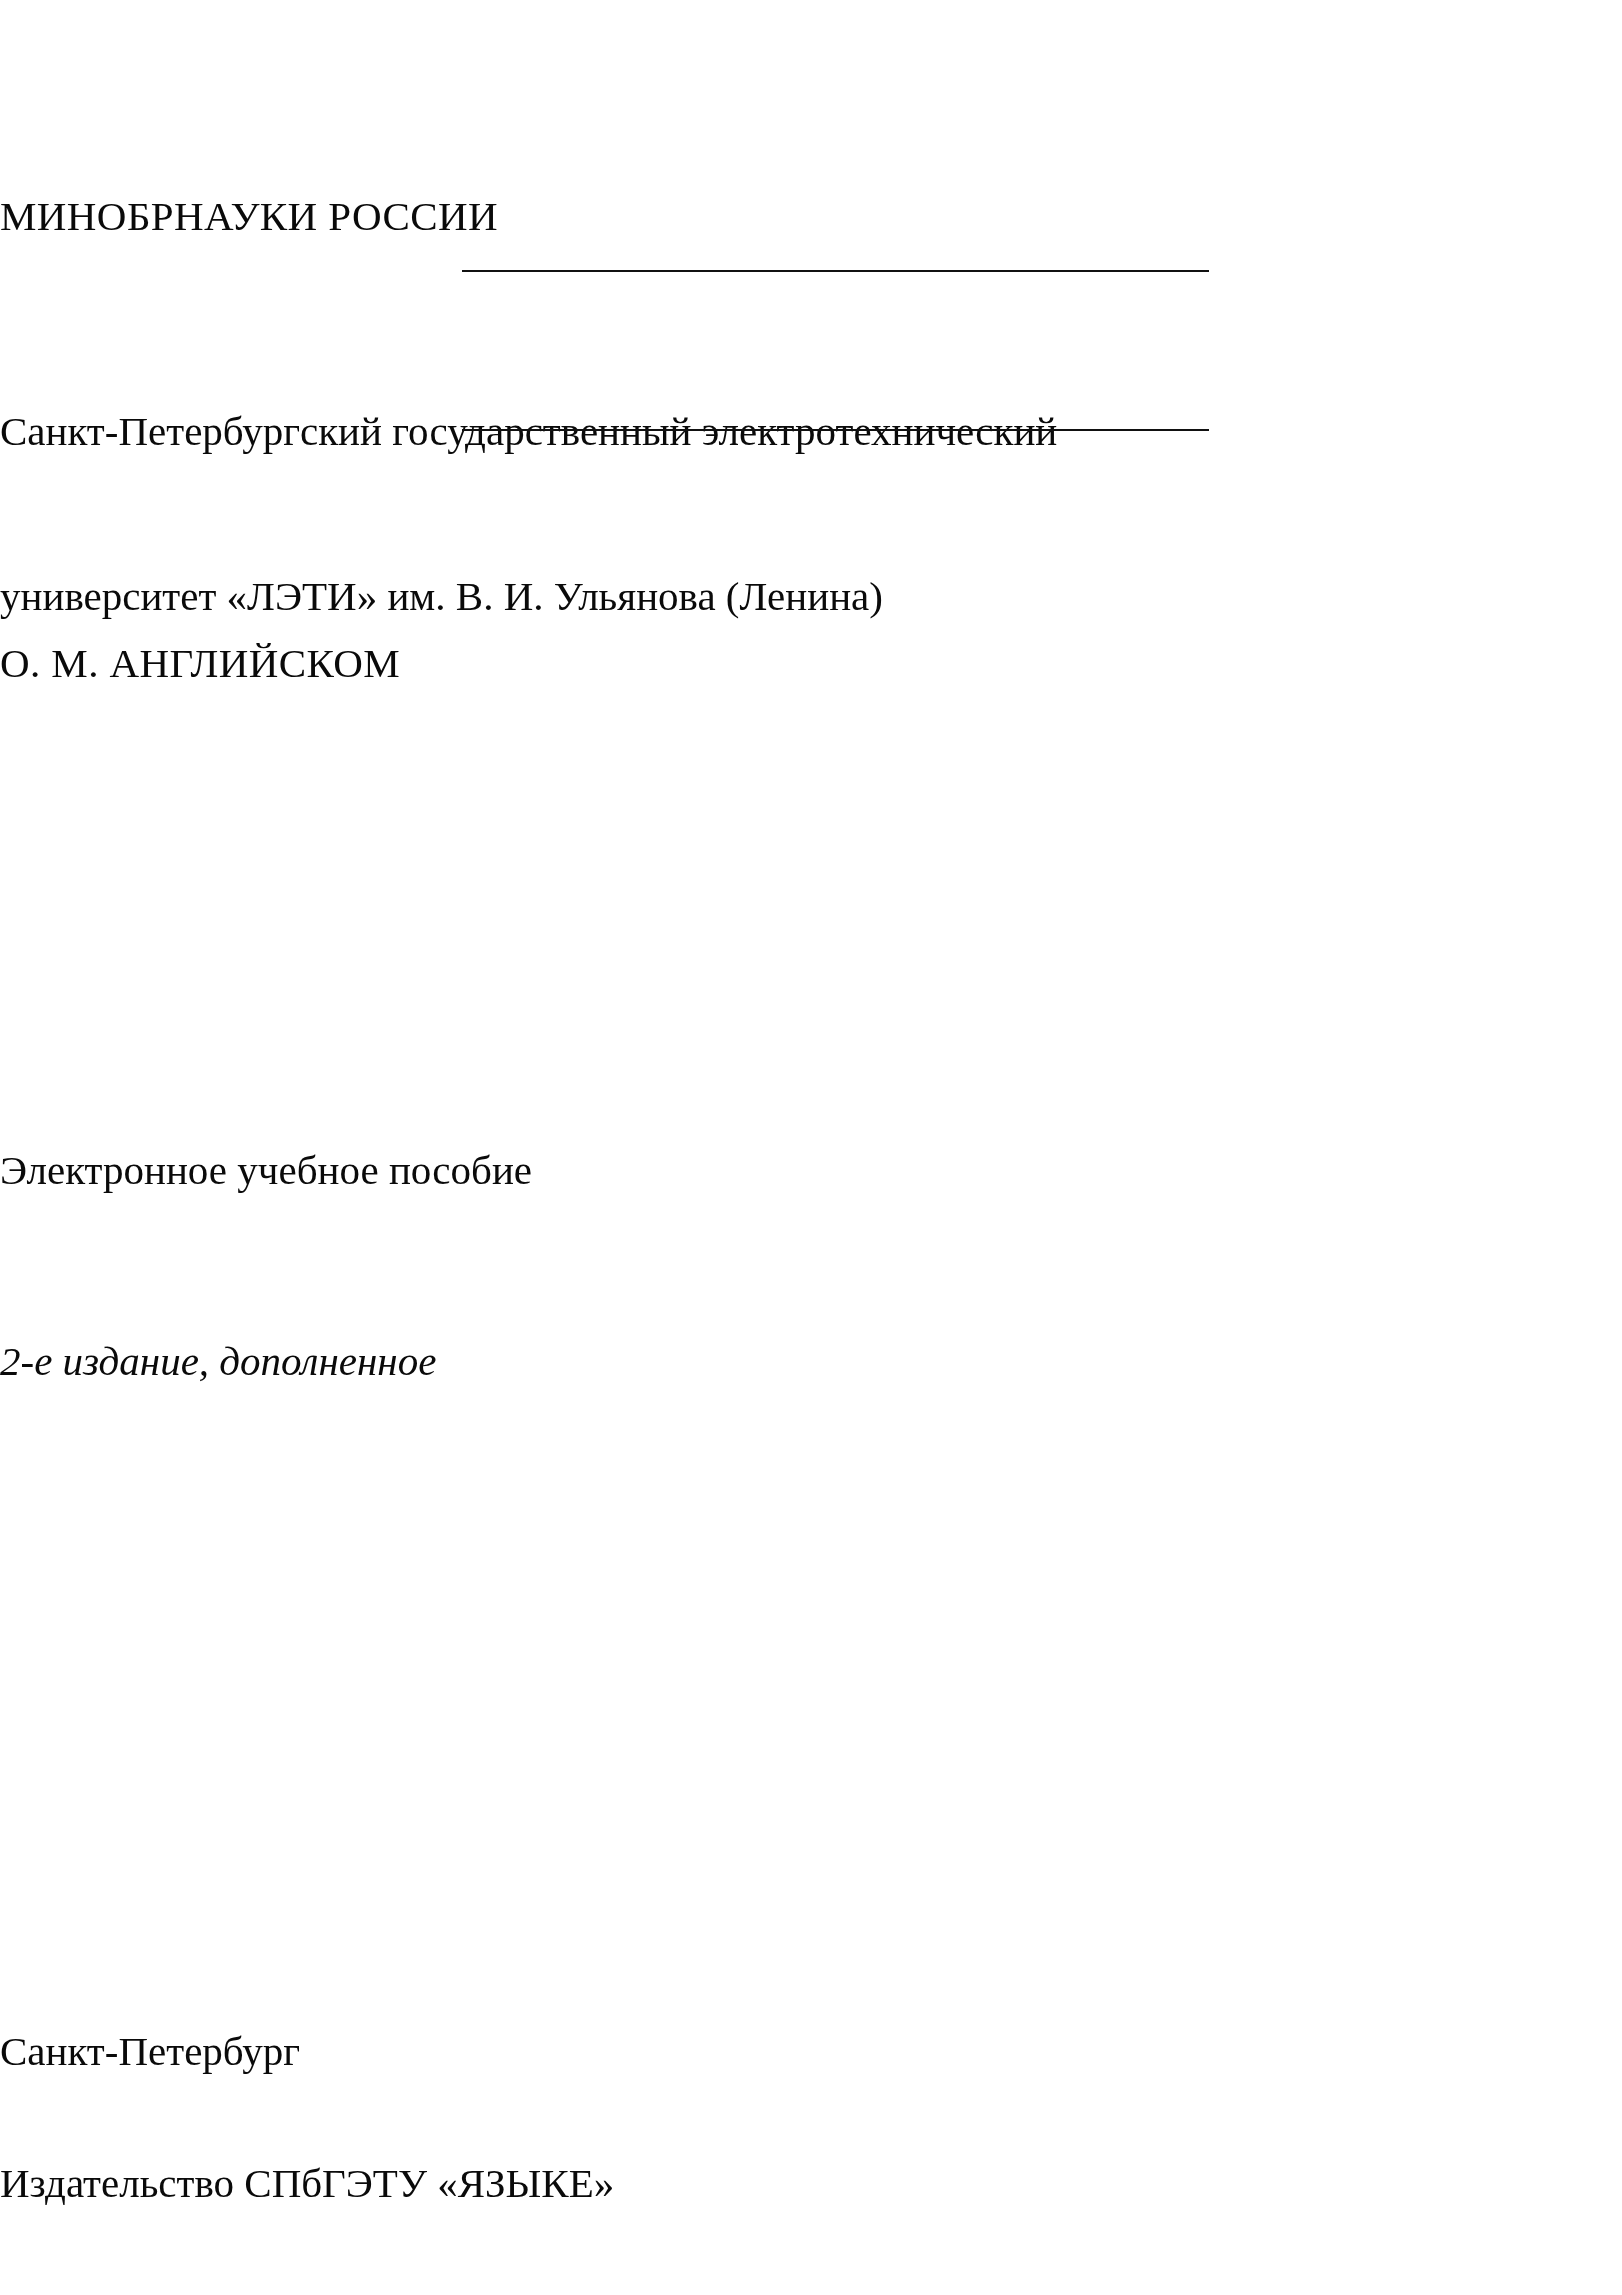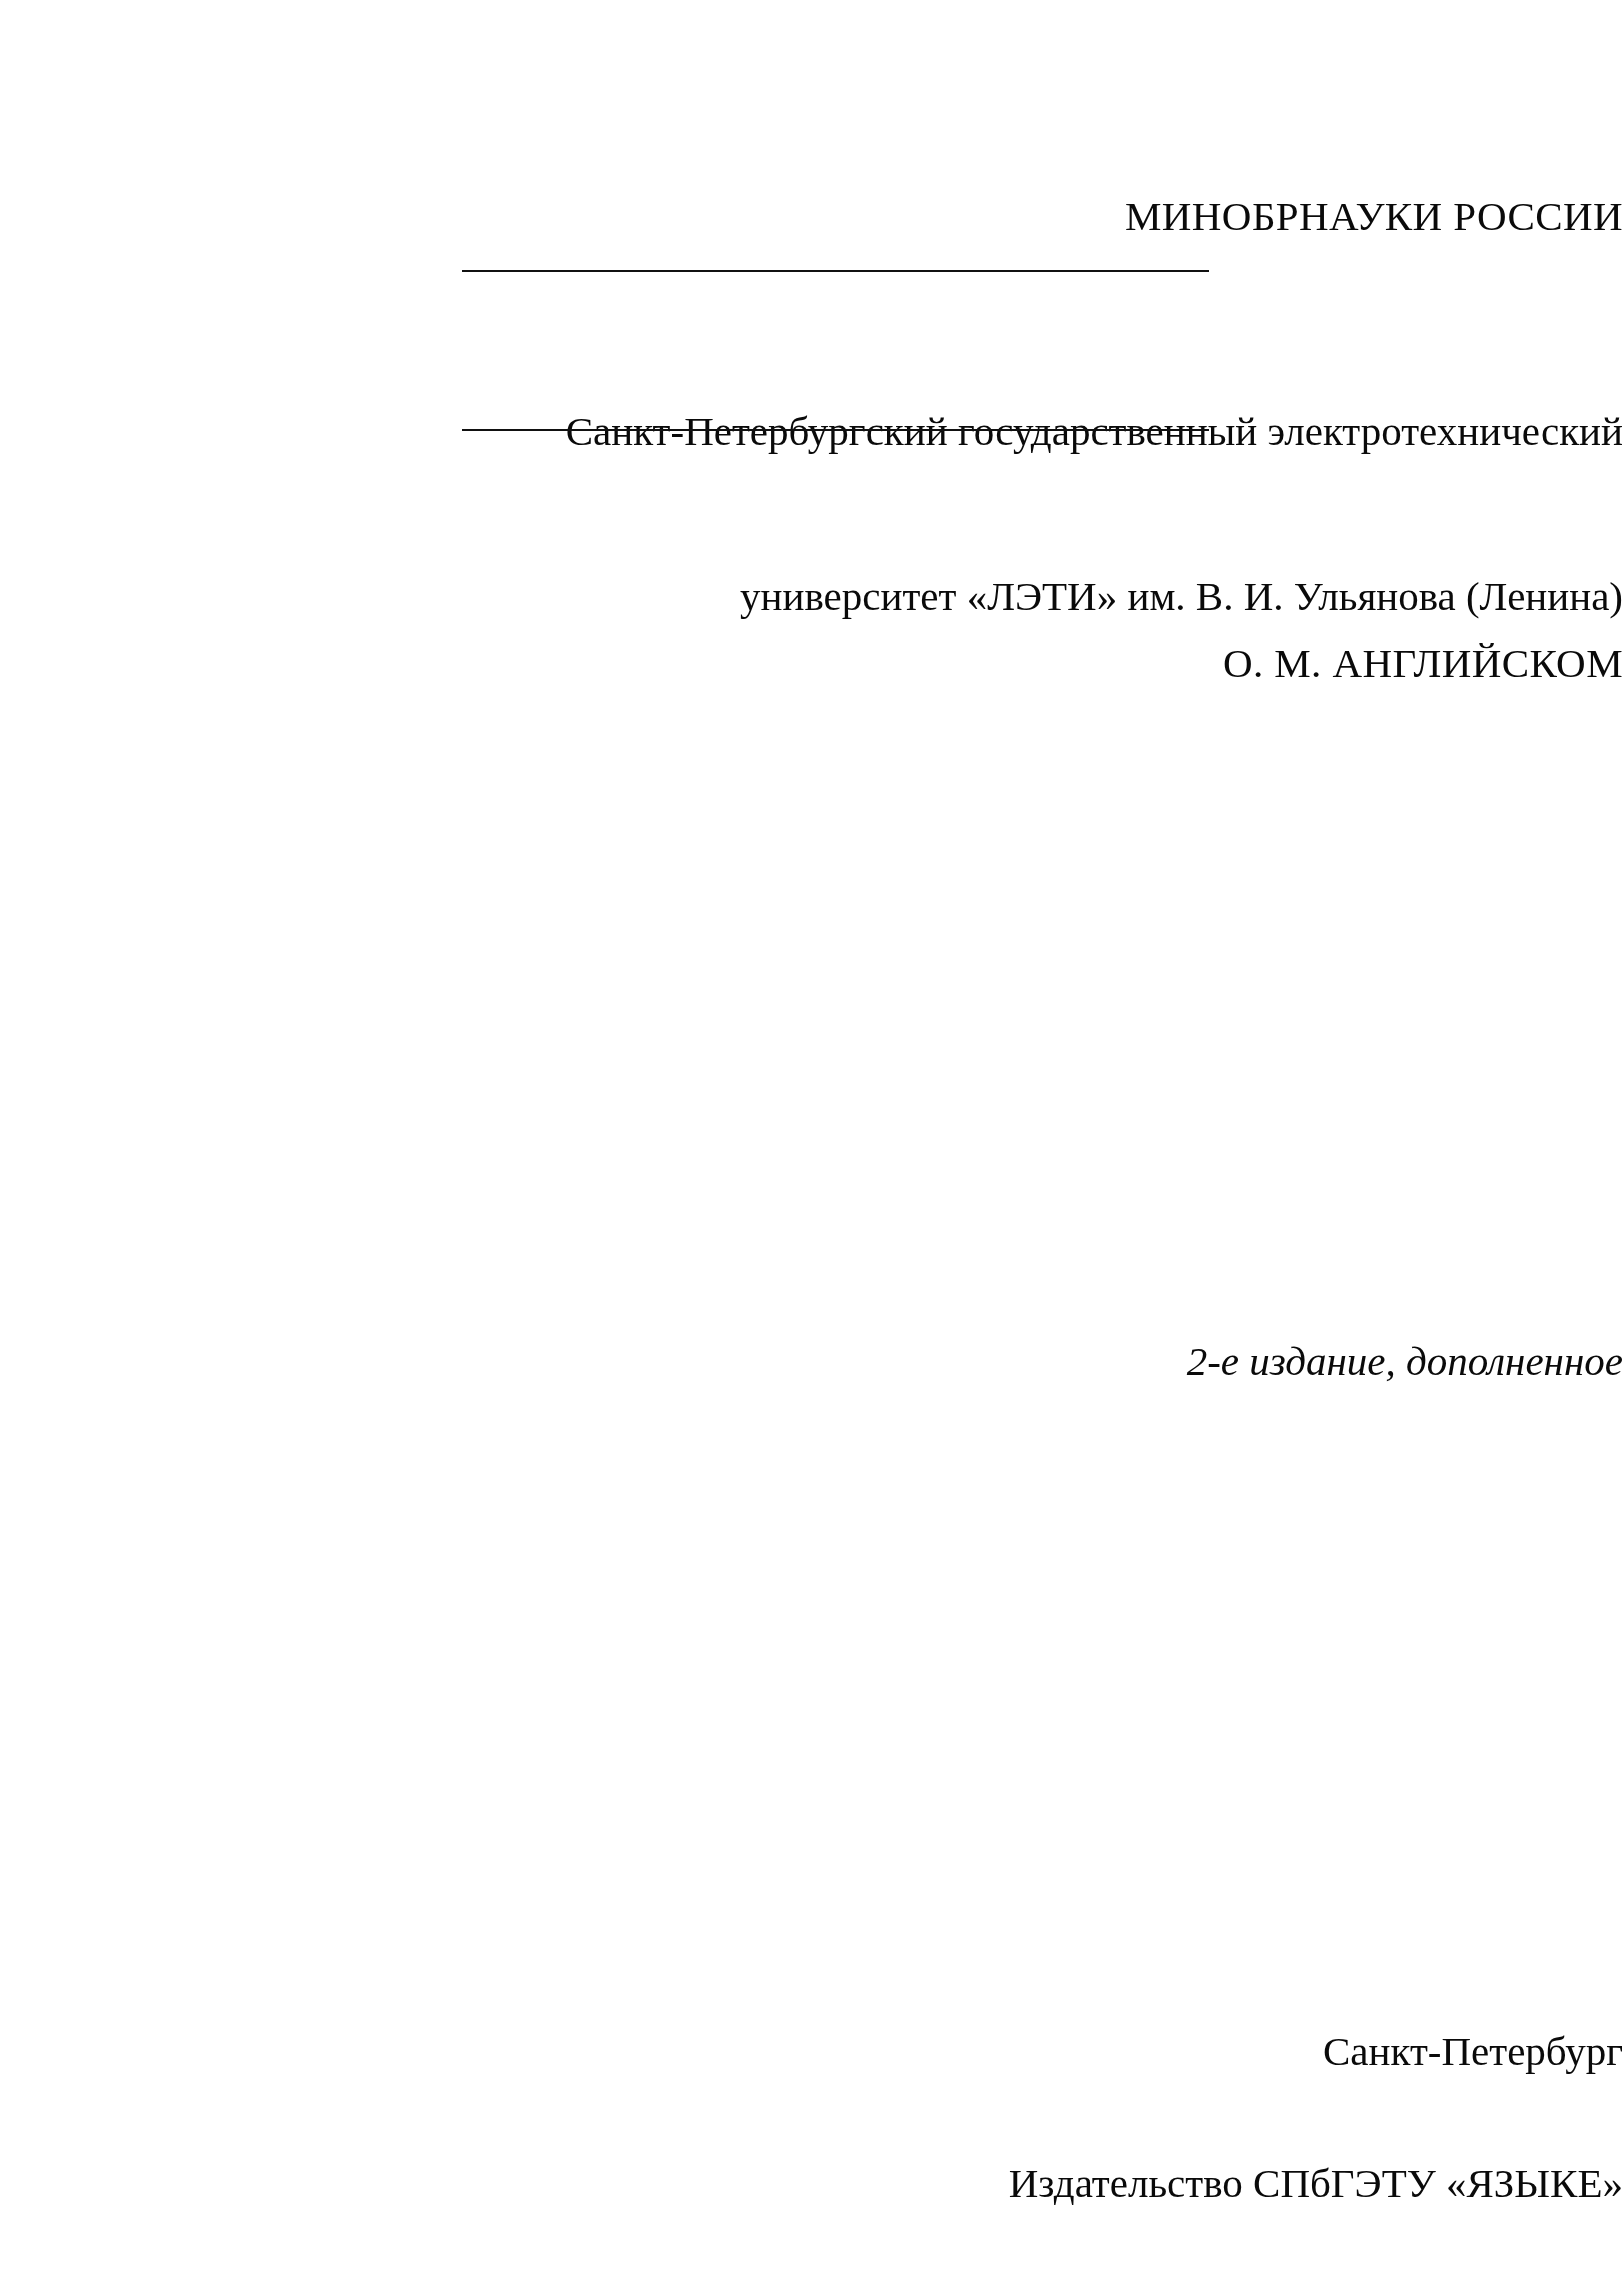--- a/index.html
+++ b/index.html
@@ -16,21 +16,21 @@
     font-family: "Liberation Serif", "DejaVu Serif", serif;
     color: #0a0a0a;
     overflow: hidden;
   }
   
   .tline {
     position: absolute;
     left: 0;
     right: 0;
     box-sizing: border-box;
-    text-align: right;
+    text-align: left;
     white-space: pre;
   }
   .body-text {
     font-size: 41px;
     line-height: 45px;
   }
   .ministry      { top: 194px; letter-spacing: 0.4px; }
   .univ-block    { top: 294px; line-height: 55px; }
   .author        { top: 641px; letter-spacing: 0.4px; }
   .title-block   {
@@ -66,20 +66,21 @@
   <div class="tline body-text univ-block">
     <div>Санкт-Петербургский государственный электротехнический</div>
     <div>университет «ЛЭТИ» им. В. И. Ульянова (Ленина)</div>
   </div>
 
   <div class="rule rule-bottom"></div>
 
   <div class="tline body-text author">О. М. АНГЛИЙСКОМ</div>
 
 
+  <div class="tline body-text subtitle">Электронное учебное пособие</div>
 
   <div class="tline body-text edition">2-е издание, дополненное</div>
 
   <div class="tline body-text imprint-block">
     <div>Санкт-Петербург</div>
     <div>Издательство СПбГЭТУ «ЯЗЫКЕ»</div>
     <div>2014</div>
   </div>
 
 </div>

